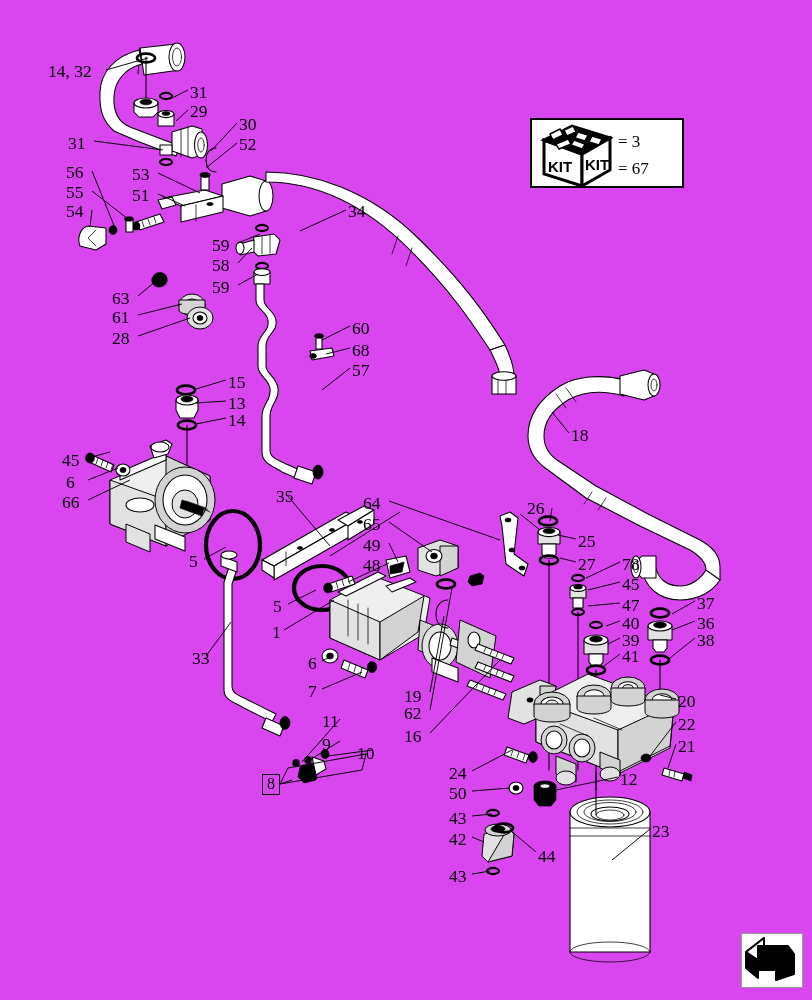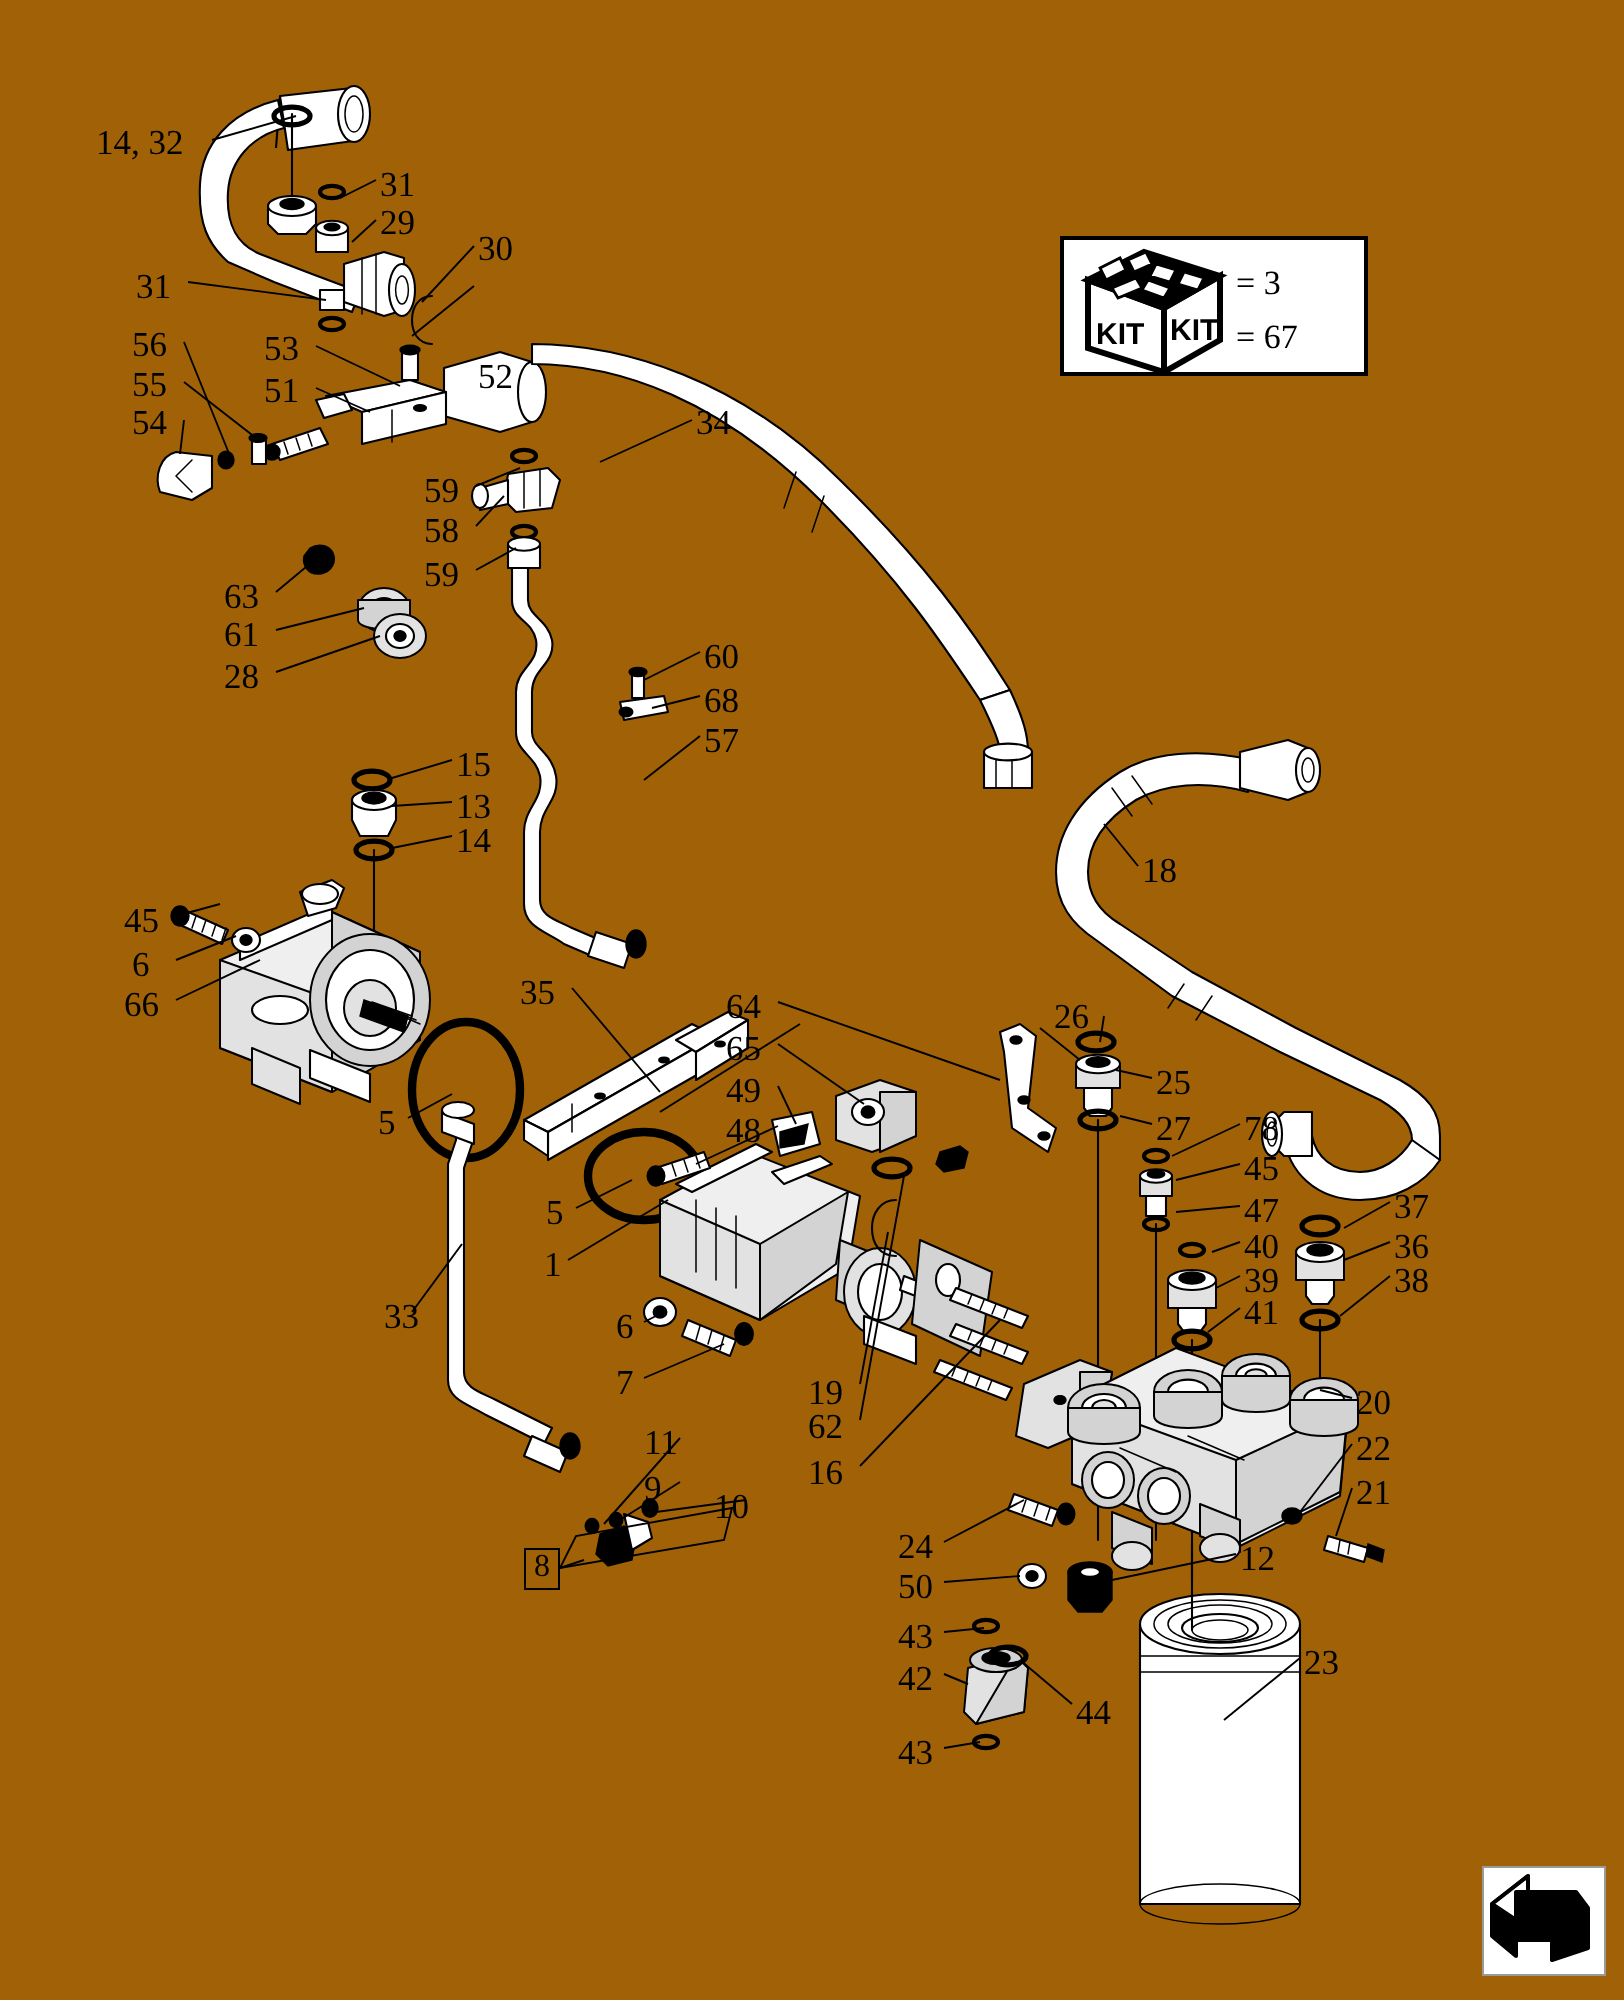--- a/index.html
+++ b/index.html
@@ -1,18 +1,18 @@
 <!DOCTYPE html>
 <html><head>
 <meta charset="utf-8">
 <style>
   html,body{margin:0;padding:0;background:#ffffff;}
   body{width:812px;height:1000px;position:relative;overflow:hidden;
        font-family:"Liberation Serif",serif;color:#000;}
-  #sheet{position:absolute;left:0;top:0;width:812px;height:1000px;background:#a16207;}
+  #sheet{position:absolute;left:0;top:0;width:812px;height:1000px;background:#d946ef;}
   svg.art{position:absolute;left:0;top:0;width:812px;height:1000px;}
 
   .callout{position:absolute;font-family:"Liberation Serif",serif;
            font-size:17.5px;line-height:1;color:#000;white-space:nowrap;}
   .callout.boxed{border:1.6px solid #000;padding:1px 4px 2px 4px;font-size:16px;}
 
   
   #kit-legend{position:absolute;left:530px;top:118px;width:154px;height:70px;
               border:2px solid #000;background:#fff;box-sizing:border-box;}
   #kit-eq{position:absolute;left:86px;top:8px;font-size:17px;
@@ -506,21 +506,21 @@
       <path d="M330 556 L400 512"></path>
       <path d="M520 514 L540 530"></path>
     </g>
   </svg>
 
   <div id="callout-layer">
       <div class="callout" style="left: 48px; top: 63px;">14, 32</div>
       <div class="callout" style="left: 190px; top: 84px;">31</div>
       <div class="callout" style="left: 190px; top: 103px;">29</div>
       <div class="callout" style="left: 239px; top: 116px;">30</div>
-      <div class="callout" style="left: 239px; top: 136px; margin-top: 44px;">52</div>
+      <div class="callout" style="left: 239px; top: 136px;">52</div>
       <div class="callout" style="left: 68px; top: 135px;">31</div>
       <div class="callout" style="left: 66px; top: 164px;">56</div>
       <div class="callout" style="left: 132px; top: 166px;">53</div>
       <div class="callout" style="left: 66px; top: 184px;">55</div>
       <div class="callout" style="left: 132px; top: 187px;">51</div>
       <div class="callout" style="left: 66px; top: 203px;">54</div>
       <div class="callout" style="left: 348px; top: 203px;">34</div>
       <div class="callout" style="left: 212px; top: 237px;">59</div>
       <div class="callout" style="left: 212px; top: 257px;">58</div>
       <div class="callout" style="left: 212px; top: 279px;">59</div>
@@ -530,21 +530,21 @@
       <div class="callout" style="left: 352px; top: 320px;">60</div>
       <div class="callout" style="left: 352px; top: 342px;">68</div>
       <div class="callout" style="left: 352px; top: 362px;">57</div>
       <div class="callout" style="left: 228px; top: 374px;">15</div>
       <div class="callout" style="left: 228px; top: 395px;">13</div>
       <div class="callout" style="left: 228px; top: 412px;">14</div>
       <div class="callout" style="left: 571px; top: 427px;">18</div>
       <div class="callout" style="left: 62px; top: 452px;">45</div>
       <div class="callout" style="left: 66px; top: 474px;">6</div>
       <div class="callout" style="left: 62px; top: 494px;">66</div>
-      <div class="callout" style="left: 260px; top: 488px;">35</div>
+      <div class="callout" style="left: 276px; top: 488px;">35</div>
       <div class="callout" style="left: 363px; top: 495px;">64</div>
       <div class="callout" style="left: 527px; top: 500px;">26</div>
       <div class="callout" style="left: 363px; top: 516px;">65</div>
       <div class="callout" style="left: 578px; top: 533px;">25</div>
       <div class="callout" style="left: 363px; top: 537px;">49</div>
       <div class="callout" style="left: 363px; top: 557px;">48</div>
       <div class="callout" style="left: 578px; top: 556px;">27</div>
       <div class="callout" style="left: 622px; top: 556px;">78</div>
       <div class="callout" style="left: 189px; top: 553px;">5</div>
       <div class="callout" style="left: 622px; top: 576px;">45</div>

